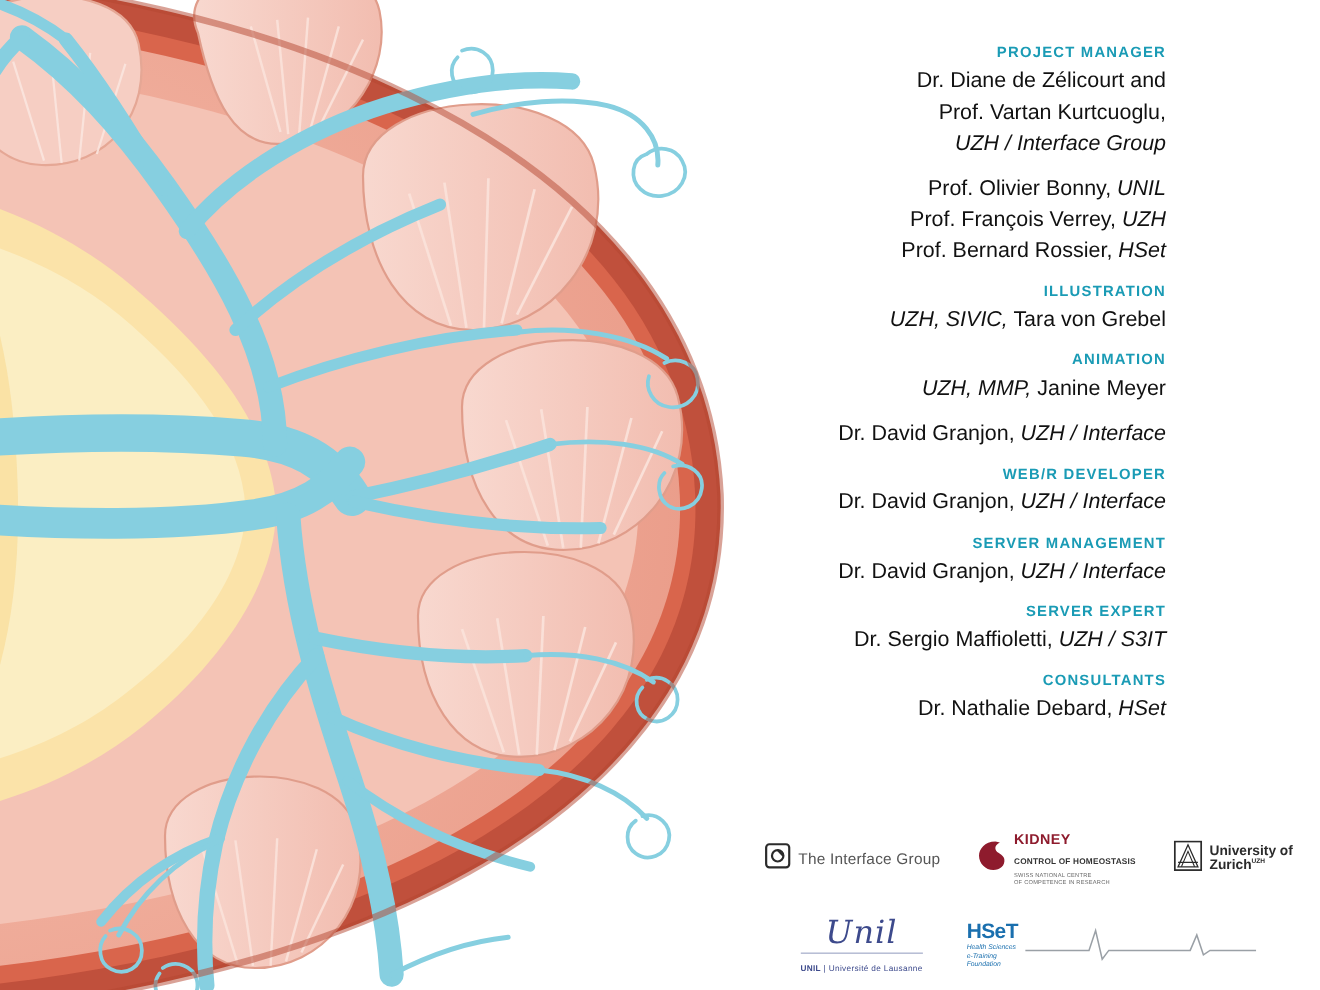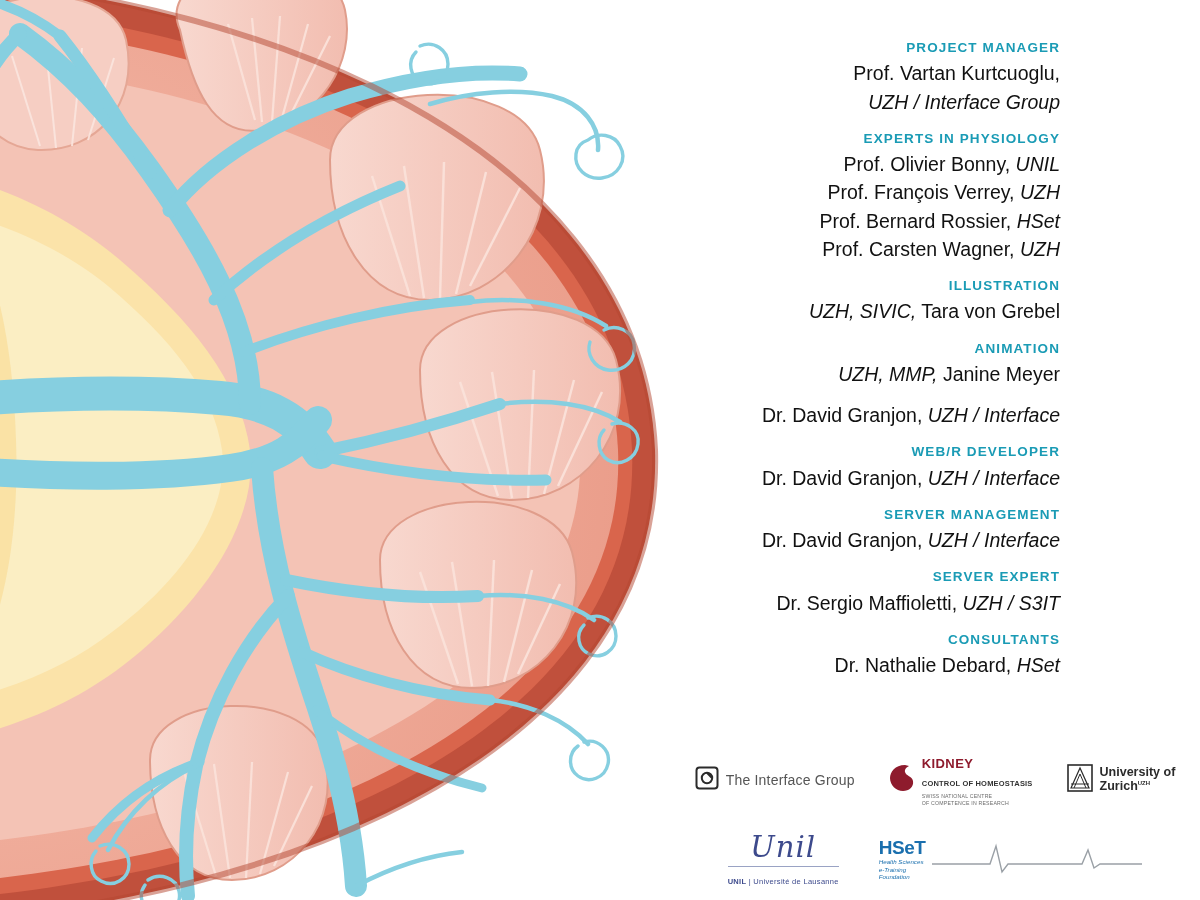--- a/index.html
+++ b/index.html
@@ -287,30 +287,29 @@
 
         <path d="M -260 -30 C 220 -40, 640 130, 655 450 C 665 770, 230 940, -260 930 Z" fill="none" stroke="#b4462f" stroke-width="6" opacity="0.5"></path>
       </g>
     </svg>
   </div>
 
   <div id="credits">
 
     <div class="credit-block">
       <div class="credit-role">PROJECT MANAGER</div>
+      <div class="credit-name"><span>Dr. Diane de Zélicourt and</span></div>
       <div class="credit-name"><span>Prof. Vartan Kurtcuoglu,</span></div>
       <div class="credit-name"><em>UZH / Interface Group</em></div>
     </div>
 
     <div class="credit-block">
-      <div class="credit-role">EXPERTS IN PHYSIOLOGY</div>
       <div class="credit-name"><span>Prof. Olivier Bonny, </span><em>UNIL</em></div>
       <div class="credit-name"><span>Prof. François Verrey, </span><em>UZH</em></div>
       <div class="credit-name"><span>Prof. Bernard Rossier, </span><em>HSet</em></div>
-      <div class="credit-name"><span>Prof. Carsten Wagner, </span><em>UZH</em></div>
     </div>
 
     <div class="credit-block">
       <div class="credit-role">ILLUSTRATION</div>
       <div class="credit-name"><em>UZH, SIVIC,</em><span> Tara von Grebel</span></div>
     </div>
 
     <div class="credit-block">
       <div class="credit-role">ANIMATION</div>
       <div class="credit-name"><em>UZH, MMP,</em><span> Janine Meyer</span></div>

